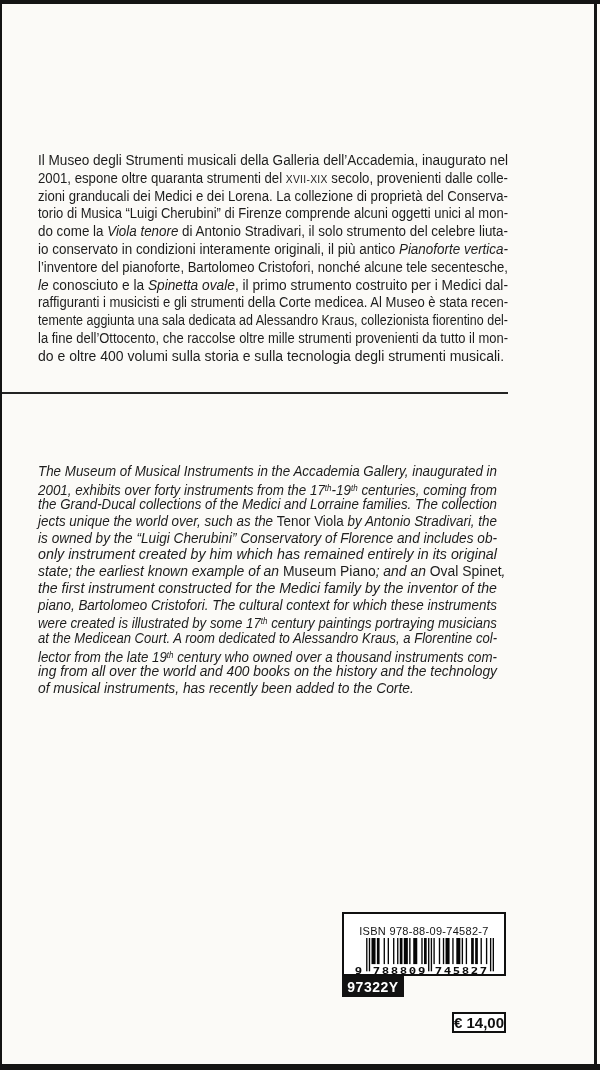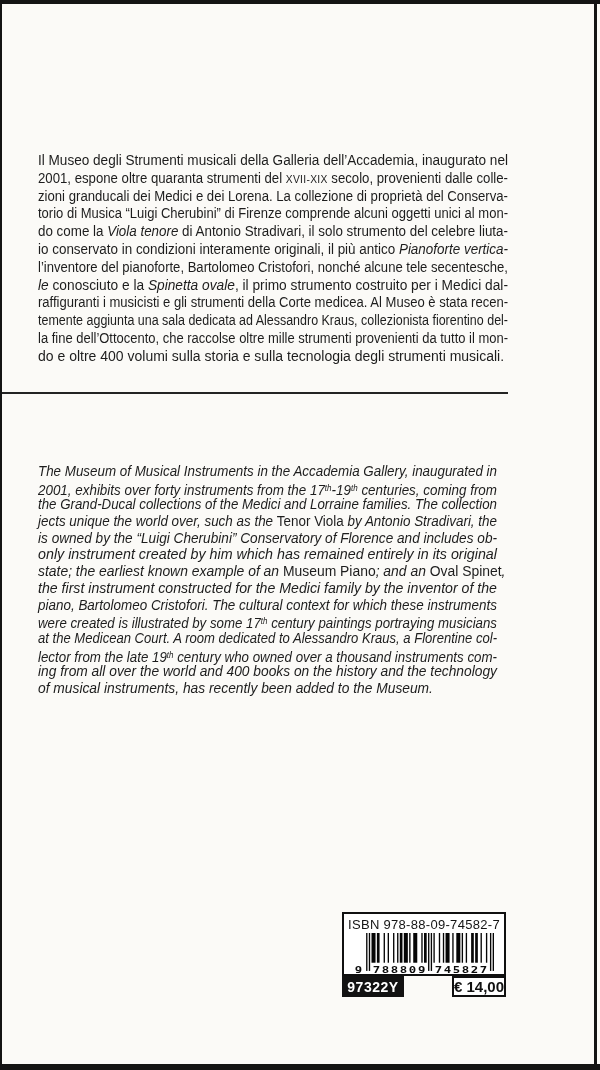--- a/index.html
+++ b/index.html
@@ -37,34 +37,34 @@
   .divider{position:absolute;left:2px;top:392px;width:506px;height:2px;background:#232323;}
 
   
   .barcode-label{position:absolute;left:342px;top:912px;width:164px;}
   .barcode-box{
     width:164px;height:64px;background:var(--label-bg);
     border:2px solid var(--label-border);
     display:flex;flex-direction:column;align-items:center;
   }
   .isbn-text{
-    margin-top:3px;font-size:13px;letter-spacing:0.3px;color:#141414;
+    margin-top:11px;font-size:11px;letter-spacing:0.3px;color:#141414;
     font-family:"Liberation Sans","DejaVu Sans",sans-serif;white-space:nowrap;
   }
   .barcode-svg{display:block;margin-top:1px;}
   .label-row{display:flex;width:164px;height:21px;gap:48px;}
   .code-cell{
     width:81px;height:21px;background:var(--code-bg);color:var(--code-text);
     font-weight:bold;font-size:14px;letter-spacing:0.5px;
     display:flex;align-items:center;justify-content:center;
   }
   .price-cell{
     flex:1;height:21px;background:#ffffff;border:2px solid var(--label-border);
     color:var(--price-text);font-weight:bold;font-size:15px;
-    display:flex;align-items:center;justify-content:center;white-space:nowrap;
+    display:flex;align-items:center;justify-content:center;white-space:nowrap;margin-top:36px;
   }
 </style>
 </head>
 <body>
 
 <div class="page">
 
   <div class="edge edge-top"></div>
   <div class="edge edge-left"></div>
   <div class="edge edge-right"></div>
@@ -94,21 +94,21 @@
       <div class="tline"><span class="tline-inner" style="transform: scaleX(0.973102);"><span>jects unique the world over, such as the </span><span class="seg-rm">Tenor Viola</span><span> by Antonio Stradivari, the</span></span></div>
       <div class="tline"><span class="tline-inner" style="transform: scaleX(0.987628);"><span>is owned by the “Luigi Cherubini” Conservatory of Florence and includes ob-</span></span></div>
       <div class="tline"><span class="tline-inner" style="transform: scaleX(1.03553);"><span>only instrument created by him which has remained entirely in its original</span></span></div>
       <div class="tline"><span class="tline-inner" style="transform: scaleX(1.00744);"><span>state; the earliest known example of an </span><span class="seg-rm">Museum Piano</span><span>; and an </span><span class="seg-rm">Oval Spinet</span><span>,</span></span></div>
       <div class="tline"><span class="tline-inner" style="transform: scaleX(1.02491);"><span>the first instrument constructed for the Medici family by the inventor of the</span></span></div>
       <div class="tline"><span class="tline-inner" style="transform: scaleX(0.974846);"><span>piano, Bartolomeo Cristofori. The cultural context for which these instruments</span></span></div>
       <div class="tline"><span class="tline-inner" style="transform: scaleX(0.962264);"><span>were created is illustrated by some 17</span><span class="seg-sup">th</span><span> century paintings portraying musicians</span></span></div>
       <div class="tline"><span class="tline-inner" style="transform: scaleX(0.947002);"><span>at the Medicean Court. A room dedicated to Alessandro Kraus, a Florentine col-</span></span></div>
       <div class="tline"><span class="tline-inner" style="transform: scaleX(0.965331);"><span>lector from the late 19</span><span class="seg-sup">th</span><span> century who owned over a thousand instruments com-</span></span></div>
       <div class="tline"><span class="tline-inner" style="transform: scaleX(0.999082);"><span>ing from all over the world and 400 books on the history and the technology</span></span></div>
-      <div class="tline"><span class="tline-inner" style="transform: scaleX(1);"><span>of musical instruments, has recently been added to the Museum.</span></span></div>
+      <div class="tline"><span class="tline-inner" style="transform: scaleX(1);"><span>of musical instruments, has recently been added to the Corte.</span></span></div>
     </section>
 
   <div class="barcode-label">
     <div class="barcode-box">
       <div class="isbn-text">ISBN 978-88-09-74582-7</div>
       <svg class="barcode-svg" id="barcode-svg" width="140" height="44" viewBox="-9 0 104 40" preserveAspectRatio="none">
           <rect x="0" y="0" width="1" height="37" fill="#060606"></rect>
           <rect x="2" y="0" width="1" height="37" fill="#060606"></rect>
           <rect x="4" y="0" width="3" height="29" fill="#060606"></rect>
           <rect x="8" y="0" width="2" height="29" fill="#060606"></rect>

